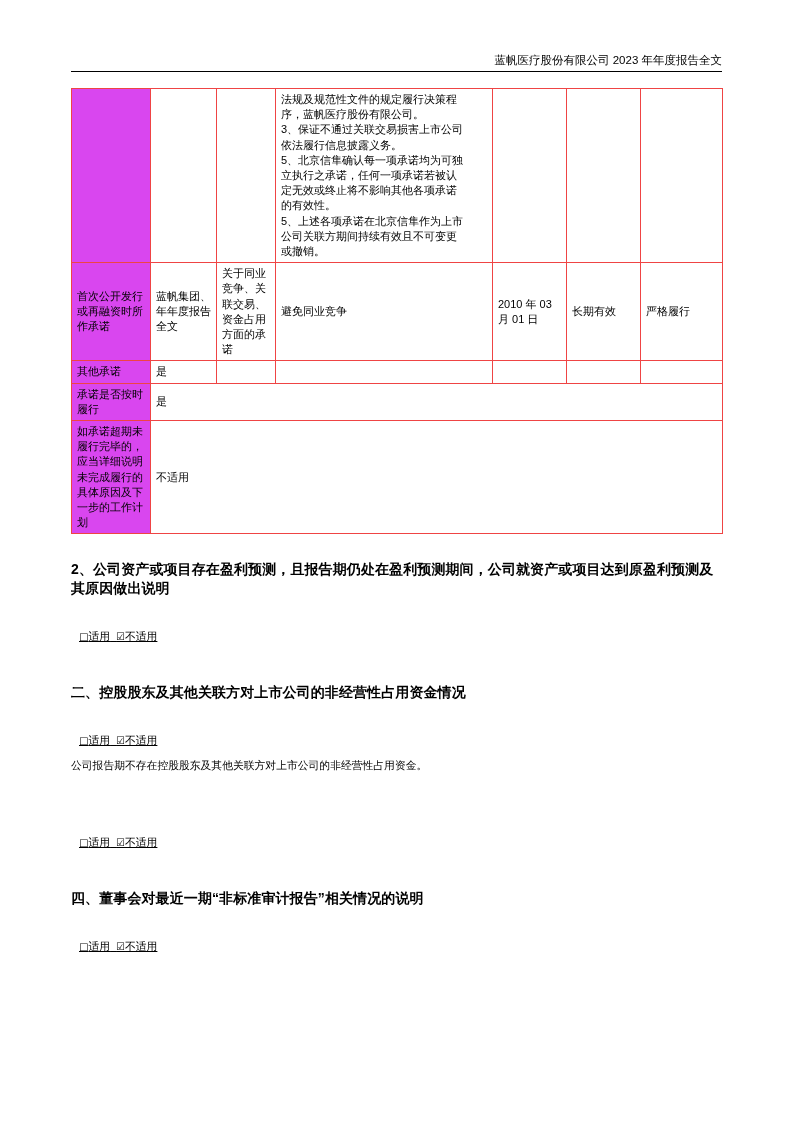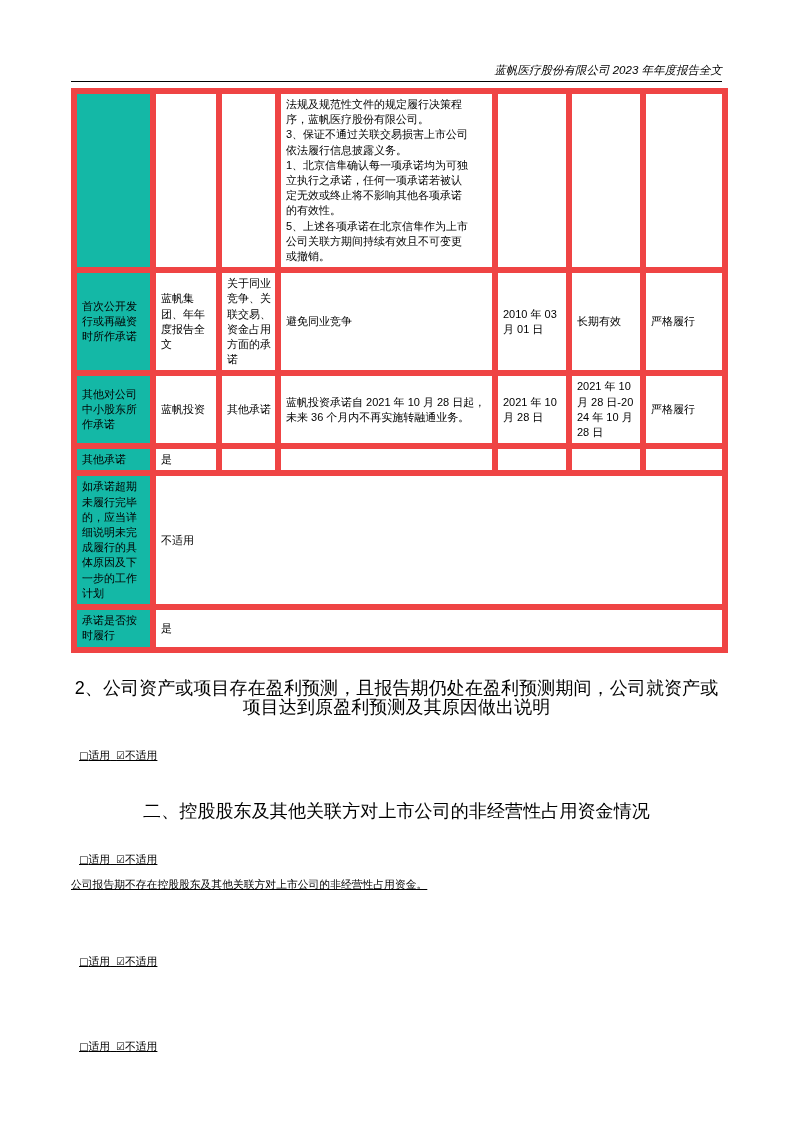--- a/index.html
+++ b/index.html
@@ -17,23 +17,22 @@
     position: absolute;
     left: 0; top: 0;
     width: 793px;
     height: 1122px;
     padding: 0;
   }
   
   .header-band {
     position: absolute;
     left: 71px;
-    top: 62px;
+    top: 52px;
     width: 651px;
-    font-style: italic;
   }
   .header-text {
     text-align: right;
     font-size: 11.5px;
     line-height: 16px;
     color: #000;
     white-space: nowrap;
     padding-bottom: 3px;
   }
   .header-rule {
@@ -49,55 +48,53 @@
   }
   
   table.commit {
     border-collapse: collapse;
     width: 651px;
     table-layout: fixed;
     font-size: 11px;
     line-height: 15px;
   }
   table.commit td {
-    border: 6px solid #ef4444;
+    border: 1px solid #ef4444;
     padding: 3px 4px 3px 5px;
     vertical-align: middle;
     word-break: break-all;
     font-size: 11px;
     line-height: 15.2px;
   }
   td.shade {
-    background: #14b8a6;
+    background: #d946ef;
   }
   td.vtop { vertical-align: top; }
   .cell-lines p { margin: 0; }
   
   col.c1 { width: 79px; }
   col.c2 { width: 66px; }
   col.c3 { width: 59px; }
   col.c4 { width: 217px; }
   col.c5 { width: 74px; }
   col.c6 { width: 74px; }
   col.c7 { width: 82px; }
 
   
   .sec-h2 {
-    font-size: 18px;
-    font-weight: normal;
+    font-size: 14px;
+    font-weight: bold;
     line-height: 19px;
     margin: 0;
     letter-spacing: 0.1px;
-    text-align: center;
   }
   .para {
     font-size: 10.8px;
     line-height: 17px;
     margin: 0;
-    text-decoration: underline;
   }
   .applic {
     font-size: 10.8px;
     line-height: 16px;
     margin: 8px;
     white-space: nowrap;
     text-decoration: underline;
   }
   .applic .box-empty,
   .applic .box-checked {
@@ -135,21 +132,21 @@
         <tr>
           <td class="shade"></td>
           <td></td>
           <td></td>
           <td class="vtop">
             <div class="cell-lines">
               <p>法规及规范性文件的规定履行决策程</p>
               <p>序，蓝帆医疗股份有限公司。</p>
               <p>3、保证不通过关联交易损害上市公司</p>
               <p>依法履行信息披露义务。</p>
-              <p>1、北京信隼确认每一项承诺均为可独</p>
+              <p>5、北京信隼确认每一项承诺均为可独</p>
               <p>立执行之承诺，任何一项承诺若被认</p>
               <p>定无效或终止将不影响其他各项承诺</p>
               <p>的有效性。</p>
               <p>5、上述各项承诺在北京信隼作为上市</p>
               <p>公司关联方期间持续有效且不可变更</p>
               <p>或撤销。</p>
             </div>
           </td>
           <td></td>
           <td></td>
@@ -159,66 +156,58 @@
         <tr>
           <td class="shade">首次公开发行或再融资时所作承诺</td>
           <td>蓝帆集团、年年度报告全文</td>
           <td>关于同业竞争、关联交易、资金占用方面的承诺</td>
           <td>避免同业竞争</td>
           <td>2010 年 03 月 01 日</td>
           <td>长期有效</td>
           <td>严格履行</td>
         </tr>
 
-        <tr>
-          <td class="shade">其他对公司中小股东所作承诺</td>
-          <td>蓝帆投资</td>
-          <td>其他承诺</td>
-          <td class="vtop">蓝帆投资承诺自 2021 年 10 月 28 日起，未来 36 个月内不再实施转融通业务。</td>
-          <td>2021 年 10 月 28 日</td>
-          <td>2021 年 10 月 28 日-2024 年 10 月 28 日</td>
-          <td>严格履行</td>
-        </tr>
 
         <tr>
           <td class="shade">其他承诺</td>
           <td>是</td>
           <td></td>
           <td></td>
           <td></td>
           <td></td>
           <td></td>
         </tr>
 
         <tr>
+          <td class="shade">承诺是否按时履行</td>
+          <td class="vtop" colspan="6">是</td>
+        </tr>
+
+        <tr>
           <td class="shade vtop">如承诺超期未履行完毕的，应当详细说明未完成履行的具体原因及下一步的工作计划</td>
           <td colspan="6">不适用</td>
         </tr>
 
-        <tr>
-          <td class="shade">承诺是否按时履行</td>
-          <td class="vtop" colspan="6">是</td>
-        </tr>
-
       </tbody>
     </table>
 
     <div class="spacer-26"></div>
     <div class="sec-h2">2、公司资产或项目存在盈利预测，且报告期仍处在盈利预测期间，公司就资产或项目达到原盈利预测及其原因做出说明</div>
     <div class="spacer-22"></div>
     <div class="applic"><span class="box-empty">□</span><span>适用</span>&nbsp; <span class="box-checked">☑</span><span>不适用</span></div>
 
     <div class="spacer-30"></div>
     <div class="sec-h2">二、控股股东及其他关联方对上市公司的非经营性占用资金情况</div>
     <div class="spacer-22"></div>
     <div class="applic"><span class="box-empty">□</span><span>适用</span>&nbsp; <span class="box-checked">☑</span><span>不适用</span></div>
     <div class="para">公司报告期不存在控股股东及其他关联方对上市公司的非经营性占用资金。</div>
 
     <div class="spacer-30"></div>
     <div class="spacer-22"></div>
     <div class="applic"><span class="box-empty">□</span><span>适用</span>&nbsp; <span class="box-checked">☑</span><span>不适用</span></div>
 
     <div class="spacer-30"></div>
+    <div class="sec-h2">四、董事会对最近一期“非标准审计报告”相关情况的说明</div>
     <div class="spacer-22"></div>
     <div class="applic"><span class="box-empty">□</span><span>适用</span>&nbsp; <span class="box-checked">☑</span><span>不适用</span></div>
 
   </div>
 </div>
 
 </body></html>

